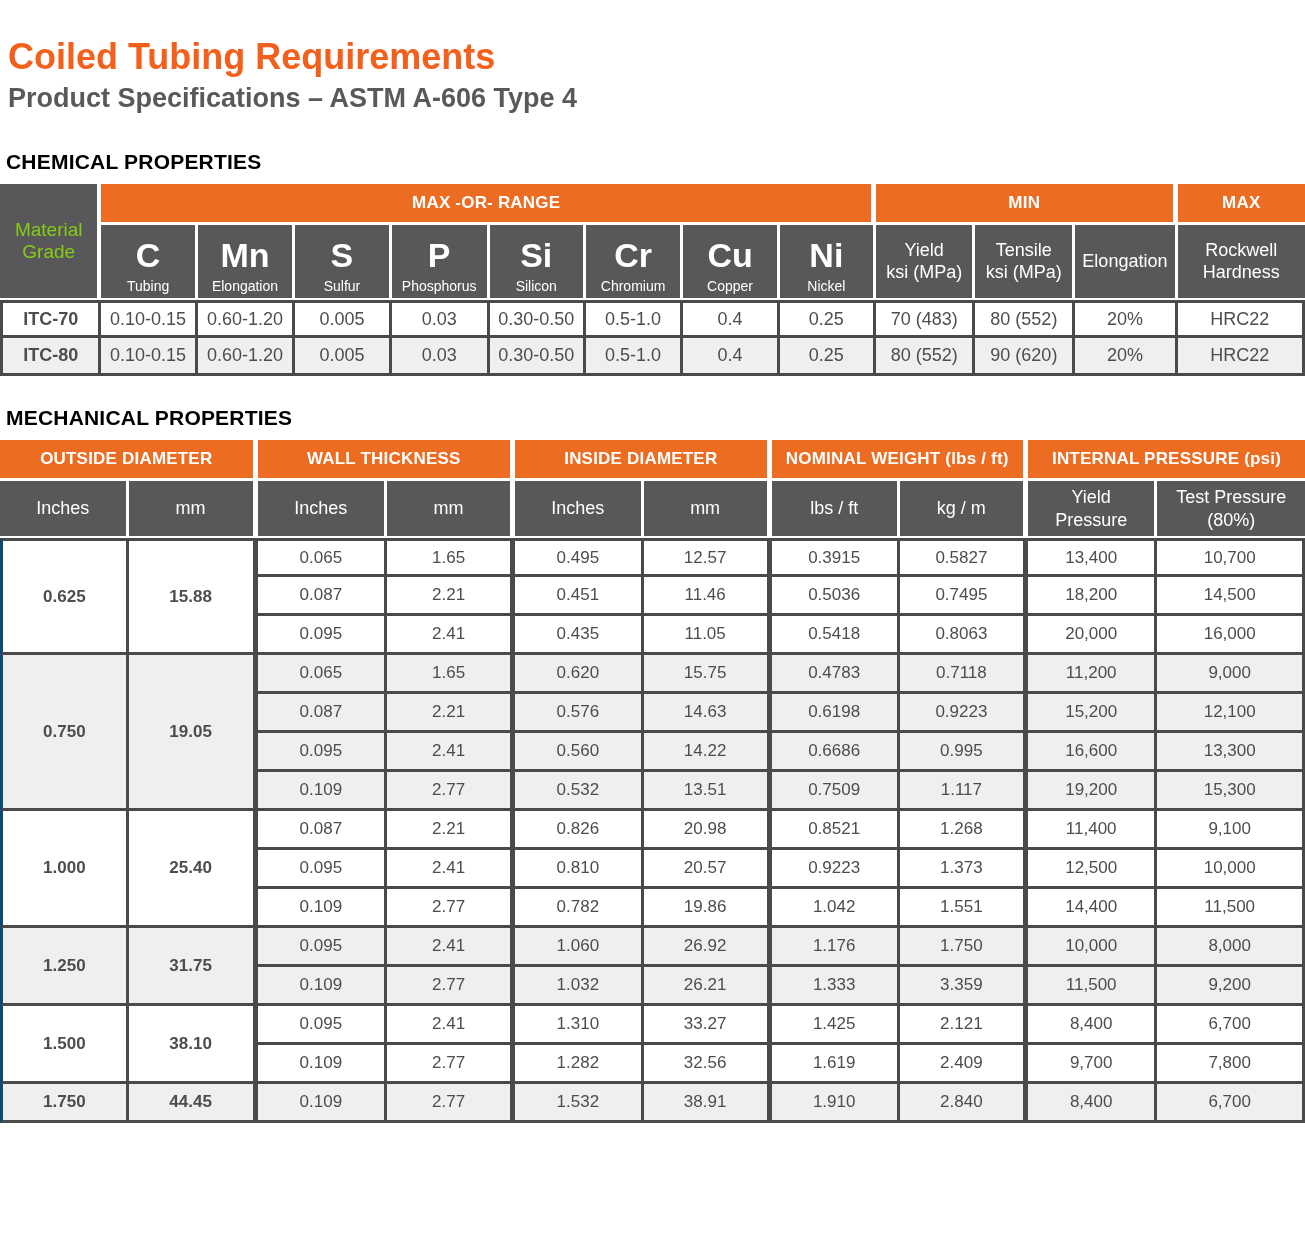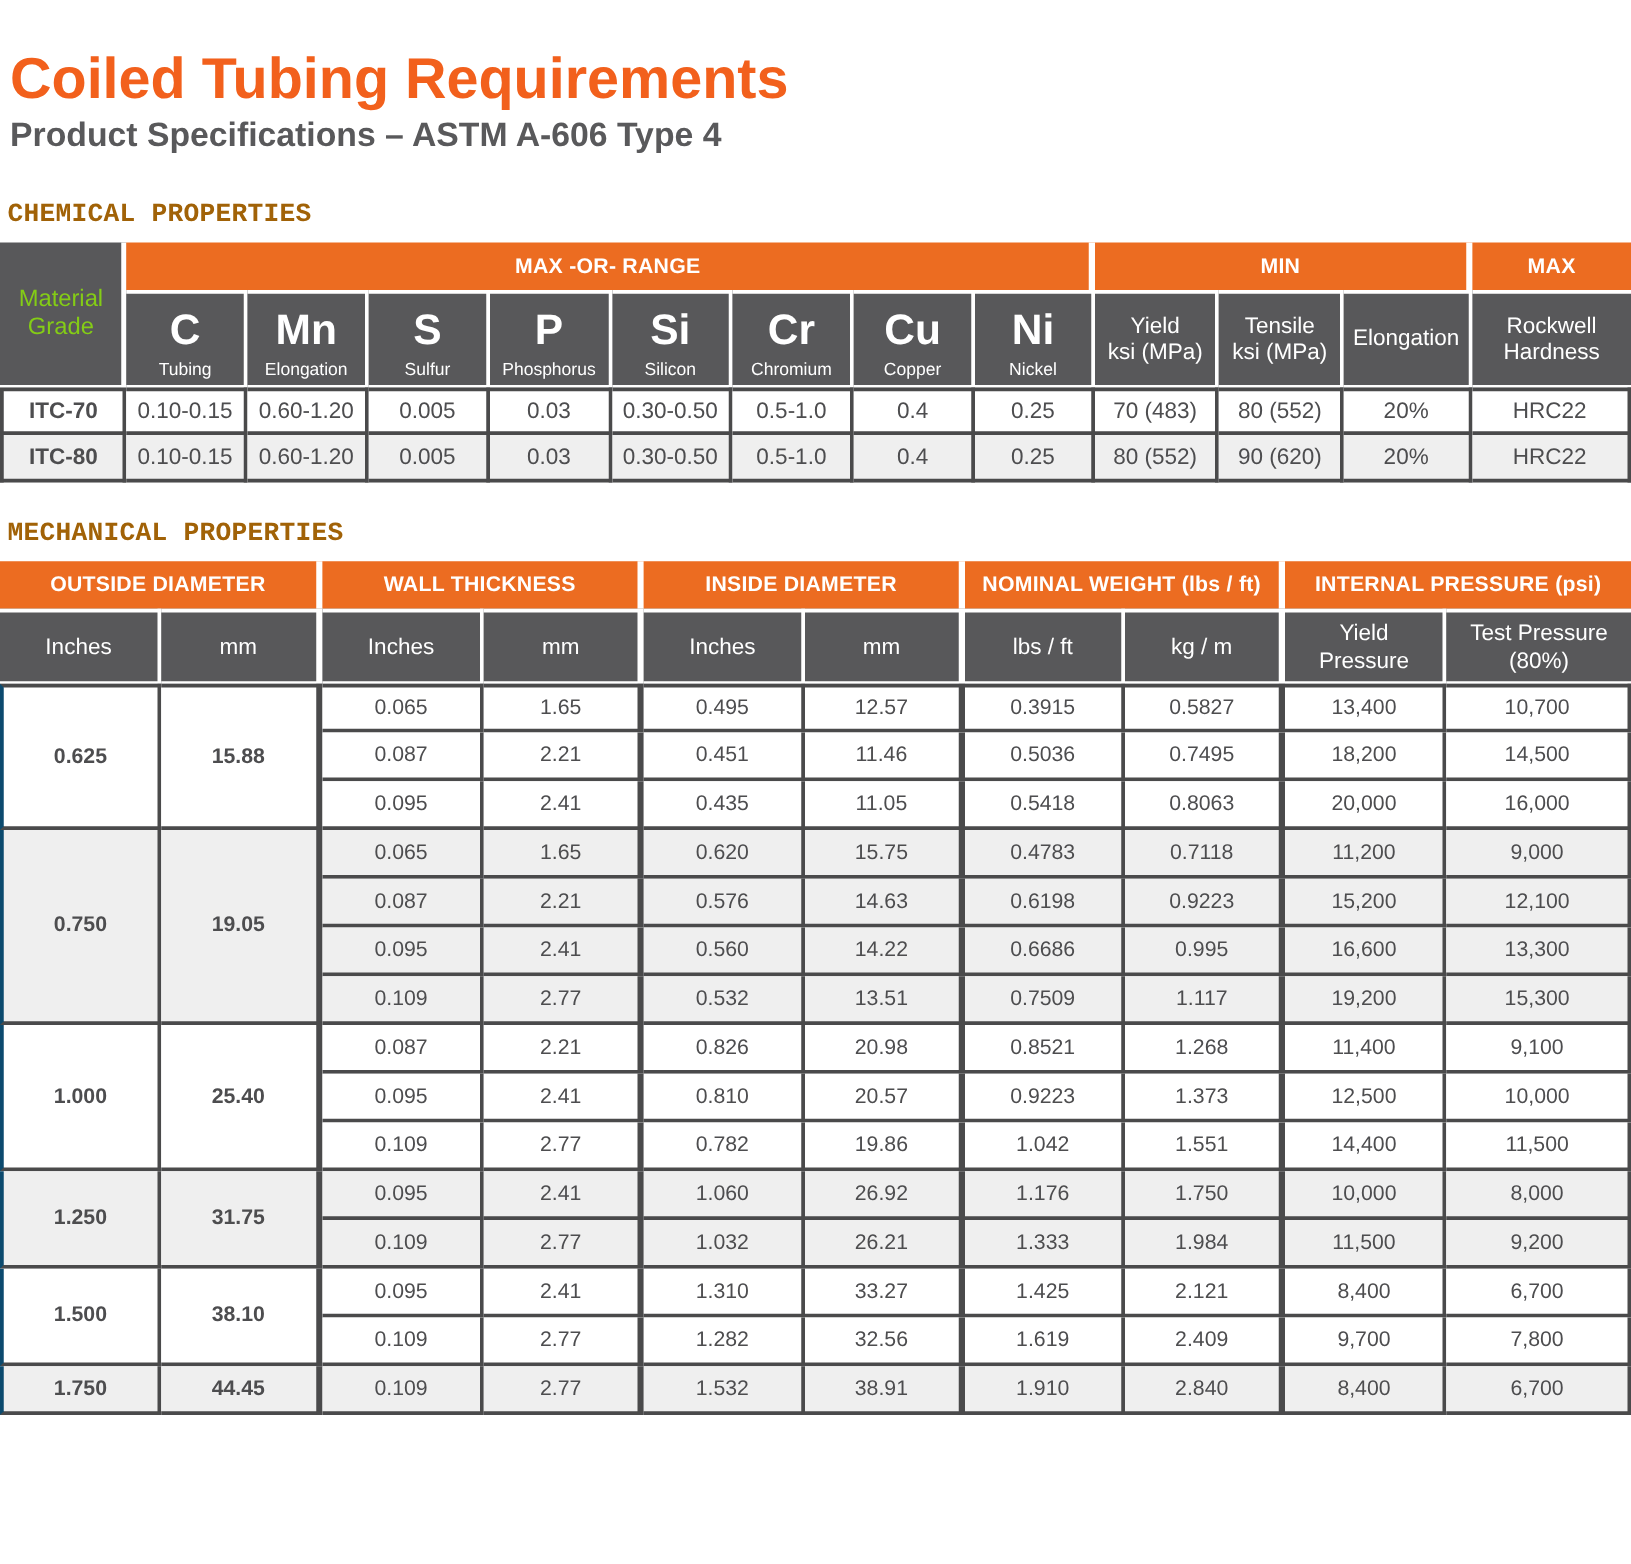--- a/index.html
+++ b/index.html
@@ -1,23 +1,23 @@
 <!DOCTYPE html>
 <html><head>
 <meta charset="utf-8">
 <style>
   html,body{margin:0;padding:0;}
   body{
     width:1305px;height:1251px;overflow:hidden;background:#fff;
     font-family:"Liberation Sans", sans-serif;color:#4d4d4f;
   }
   
-  h1{margin:38px 0 0 8px;font-size:46px;line-height:1.05;color:#f2601c;font-weight:bold;}
+  h1{margin:38px 0 0 8px;font-size:36px;line-height:1.05;color:#f2601c;font-weight:bold;}
   h2{margin:8px 0 0 8px;font-size:27px;line-height:1.05;color:#59595b;font-weight:bold;}
-  .section-heading{margin:38px 0 10px 6px;font-size:21px;color:#a16207;font-weight:bold;letter-spacing:.2px;font-family:Liberation Mono, monospace;}
+  .section-heading{margin:38px 0 10px 6px;font-size:21px;color:#000000;font-weight:bold;letter-spacing:.2px;}
   .section-heading.mech{margin-top:30px;}
 
   
   table{border-collapse:separate;border-spacing:0;table-layout:fixed;}
   th,td{padding:0;margin:0;box-sizing:border-box;text-align:center;vertical-align:middle;overflow:hidden;}
 
   
   .band{
     background:#ec6c21;color:#fff;font-weight:bold;font-size:17px;
     height:38px;border-right:5px solid #fff;letter-spacing:.2px;
@@ -341,21 +341,21 @@
         <td class="ge shaded">1.750</td>
         <td class="shaded">10,000</td>
         <td class="last shaded">8,000</td>
       </tr>
       <tr>
         <td class="shaded">0.109</td>
         <td class="ge shaded">2.77</td>
         <td class="shaded">1.032</td>
         <td class="ge shaded">26.21</td>
         <td class="shaded">1.333</td>
-        <td class="ge shaded">1.984</td>
+        <td class="ge shaded">3.359</td>
         <td class="shaded">11,500</td>
         <td class="last shaded">9,200</td>
       </tr>
       <tr>
         <td class="od" rowspan="2">1.500</td>
         <td class="odmm ge" rowspan="2">38.10</td>
         <td>0.095</td>
         <td class="ge">2.41</td>
         <td>1.310</td>
         <td class="ge">33.27</td>

